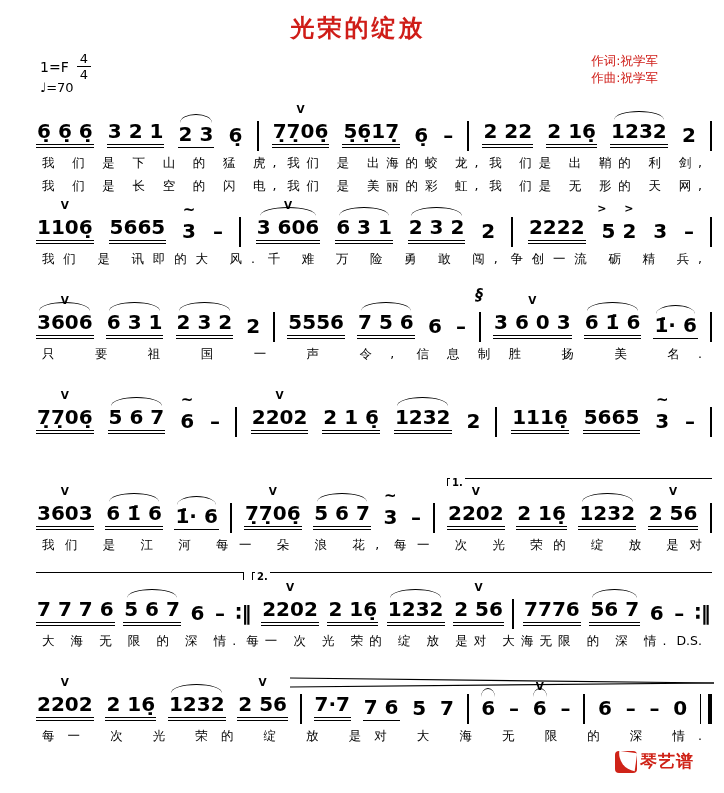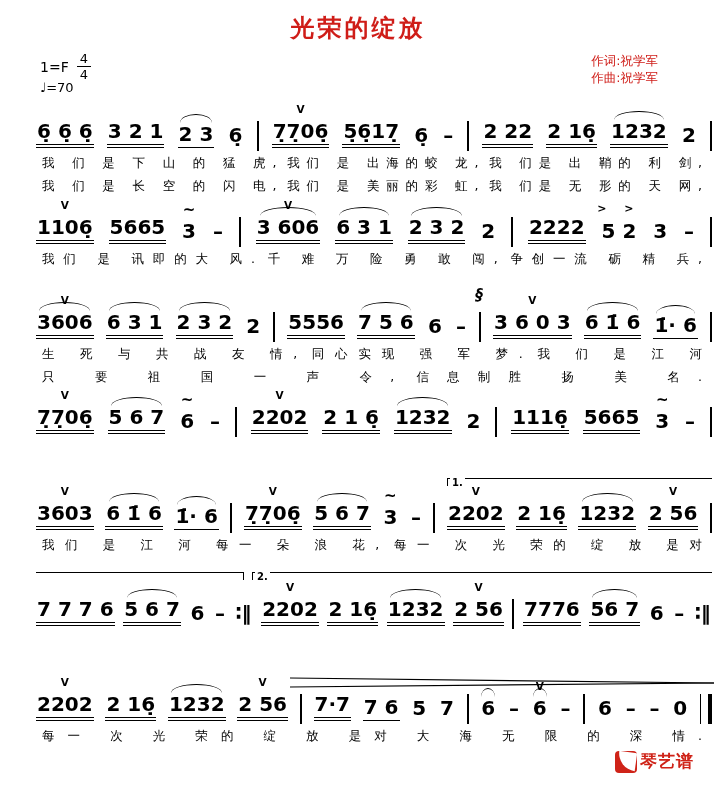--- a/index.html
+++ b/index.html
@@ -123,21 +123,20 @@
           <div class="cell">6</div>
           <div class="cell">–</div>
           <div class="bar">
             <span class="sup segno">§</span>
           </div>
           <div class="cell u2">3 6 0 3<span class="sup">V</span></div>
           <div class="cell u2 arc">6 1̇ 6</div>
           <div class="cell u1 arc">1̇· 6</div>
           <div class="bar"></div>
         </div>
-        <div class="lyric">生 死 与 共 战 友 情, 同心实现 强 军 梦. 我 们 是 江 河</div>
         <div class="lyric">只 要 祖 国 一 声 令, 信息制胜 扬 美 名.</div>
       </div>
       <div class="system" style="top: 378px;">
         <div class="noterow">
           <div class="cell u2">7̣7̣06̣<span class="sup">V</span></div>
           <div class="cell u2 arc">5 6 7</div>
           <div class="cell">6<span class="sup trill">~</span></div>
           <div class="cell">–</div>
           <div class="bar"></div>
           <div class="cell u2">2202<span class="sup">V</span></div>
@@ -182,20 +181,21 @@
           <div class="cell u2">2 16̣</div>
           <div class="cell u2 arc">1232</div>
           <div class="cell u2">2 56<span class="sup">V</span></div>
           <div class="bar"></div>
           <div class="cell u2">7776</div>
           <div class="cell u2 arc">56 7</div>
           <div class="cell">6</div>
           <div class="cell">–</div>
           <div class="cell">∶‖</div>
         </div>
+        <div class="lyric">大 海 无 限 的 深 情. 每一 次 光 荣的 绽 放 是对 大海无限 的 深 情. D.S.</div>
       </div>
       <div class="system" style="top: 665px;">
         <div class="noterow">
           <div class="cell u2">2202<span class="sup">V</span></div>
           <div class="cell u2">2 16̣</div>
           <div class="cell u2 arc">1232</div>
           <div class="cell u2">2 56<span class="sup">V</span></div>
           <div class="bar"></div>
           <div class="cell u2">7·7</div>
           <div class="cell u1">7 6</div>

